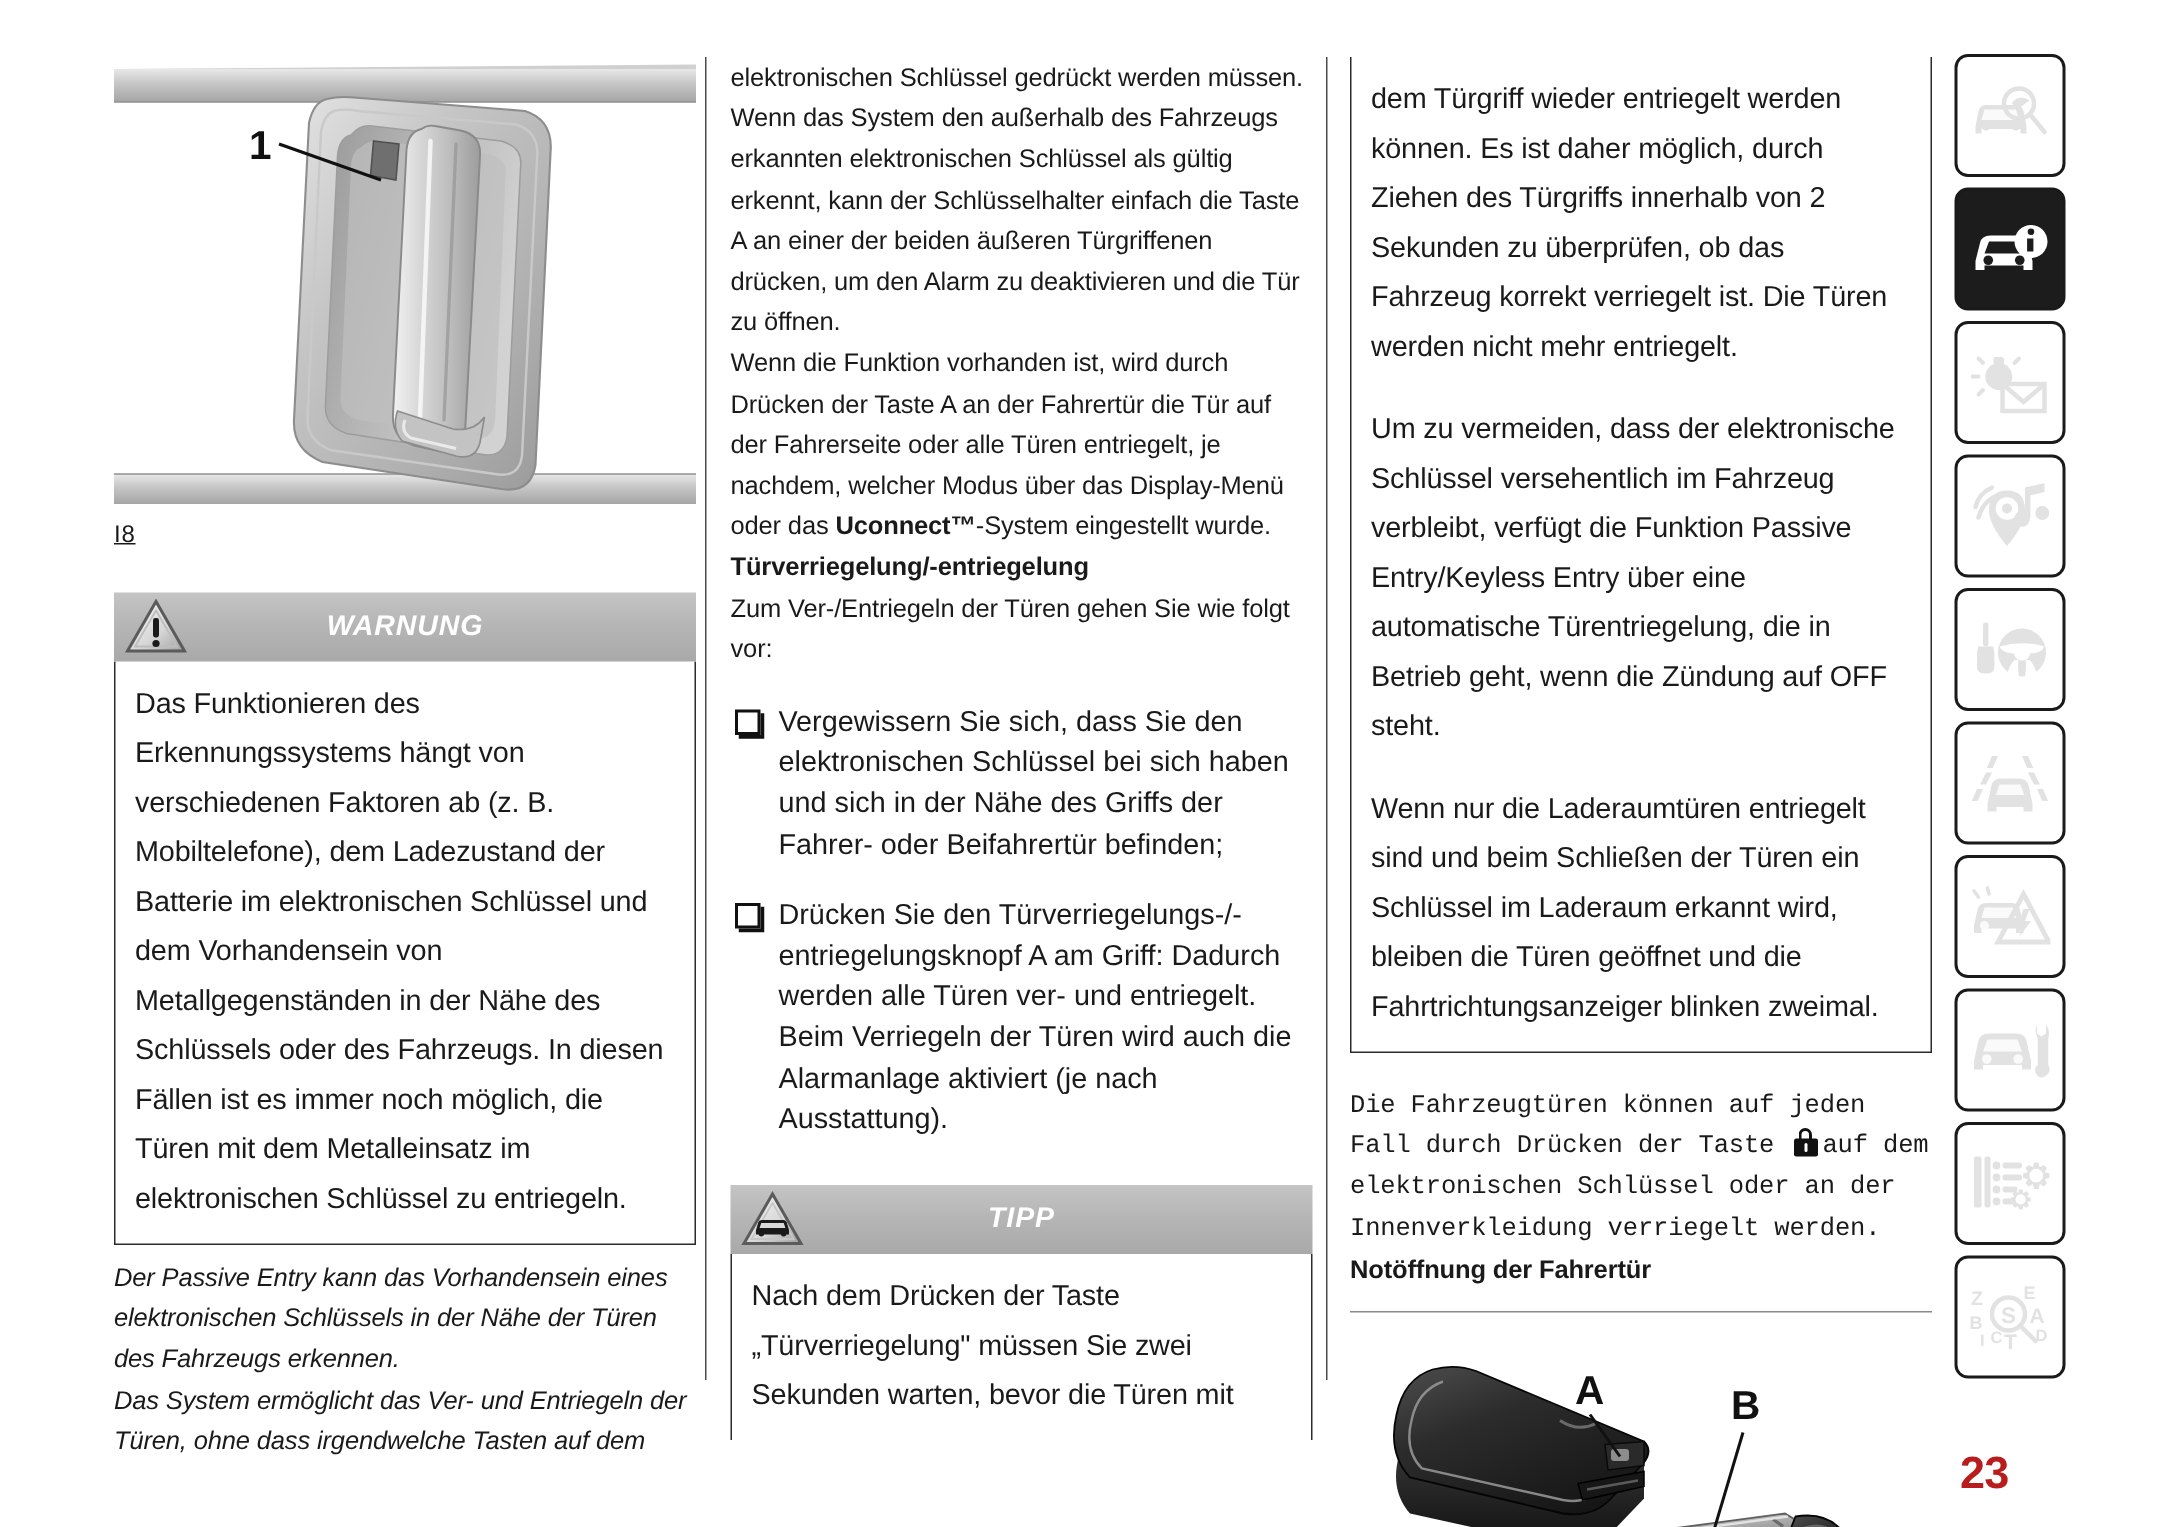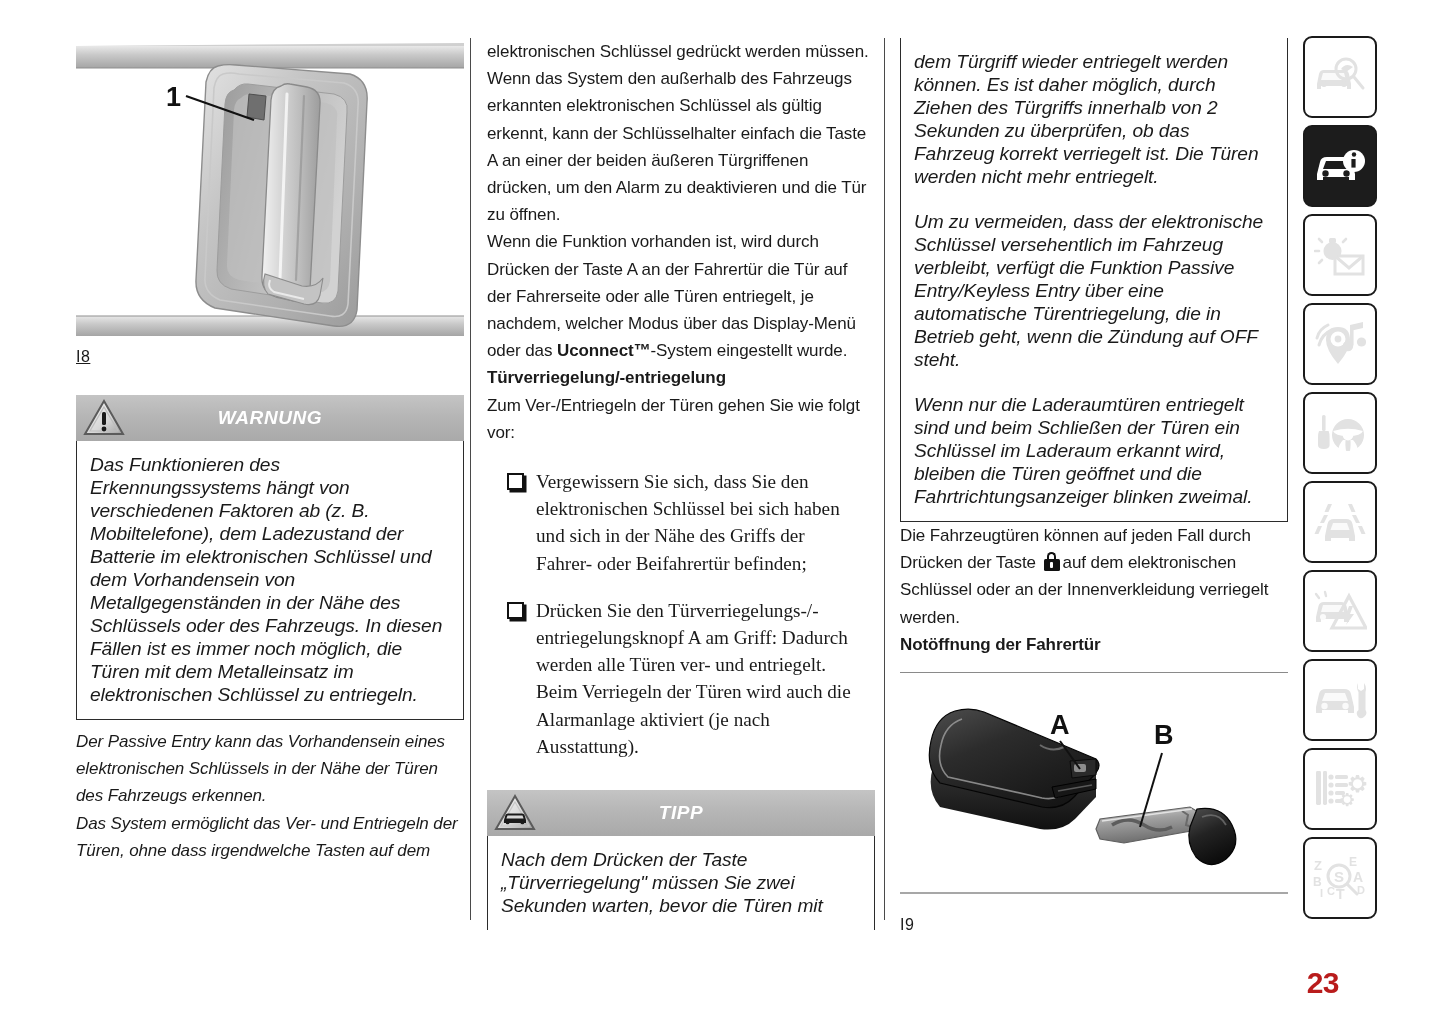--- a/index.html
+++ b/index.html
@@ -99,32 +99,30 @@
     border-top: none;
     padding: 12px 13px 13px 13px;
     box-sizing: border-box;
   }
   .note-box.standalone {
     border-top: 1px solid #2b2b2b;
   }
   p.italic {
     margin: 0;
     font-size: 19.2px;
-    line-height: 23px;
-    font-style: italic;
+    line-height: 33px;
     letter-spacing: -0.1px;
   }
   p.italic + p.italic { margin-top: 22px; }
 
   
   ul.sq {
     list-style: none;
-    margin: 17px;
+    margin: 0;
     padding: 0;
-    font-family: Liberation Serif, serif;
   }
   ul.sq li {
     position: relative;
     padding-left: 32px;
     font-size: 19.2px;
     line-height: 27.2px;
     margin-bottom: 20px;
   }
   ul.sq li:last-child { margin-bottom: 0; }
   .sq-marker {
@@ -345,21 +343,21 @@
   </div>
 
   <div class="col col-3">
 
     <div class="note-box standalone" style="border-top:none;">
       <p class="italic">dem Türgriff wieder entriegelt werden können. Es ist daher möglich, durch Ziehen des Türgriffs innerhalb von 2 Sekunden zu überprüfen, ob das Fahrzeug korrekt verriegelt ist. Die Türen werden nicht mehr entriegelt.</p>
       <p class="italic">Um zu vermeiden, dass der elektronische Schlüssel versehentlich im Fahrzeug verbleibt, verfügt die Funktion Passive Entry/Keyless Entry über eine automatische Türentriegelung, die in Betrieb geht, wenn die Zündung auf OFF steht.</p>
       <p class="italic">Wenn nur die Laderaumtüren entriegelt sind und beim Schließen der Türen ein Schlüssel im Laderaum erkannt wird, bleiben die Türen geöffnet und die Fahrtrichtungsanzeiger blinken zweimal.</p>
     </div>
 
-    <p class="body" style=""><span>Die Fahrzeugtüren können auf jeden Fall durch Drücken der Taste </span><span class="lock-inline"><span class="shackle"></span><span class="body"></span><span class="kh"></span></span><span>auf dem elektronischen Schlüssel oder an der Innenverkleidung verriegelt werden.</span></p>
+    <p class="body" style="margin-top:22px;font-family:Liberation Mono, monospace;"><span>Die Fahrzeugtüren können auf jeden Fall durch Drücken der Taste </span><span class="lock-inline"><span class="shackle"></span><span class="body"></span><span class="kh"></span></span><span>auf dem elektronischen Schlüssel oder an der Innenverkleidung verriegelt werden.</span></p>
 
     <p class="body bold">Notöffnung der Fahrertür</p>
 
     <hr class="hr-thin">
 
     <div style="margin-top:6px;">
       <svg width="388" height="232" viewBox="0 0 388 232">
         <defs>
           <linearGradient id="fobTop" x1="0.1" y1="0" x2="0.8" y2="1">
             <stop offset="0%" stop-color="#4a4a4a"></stop>

